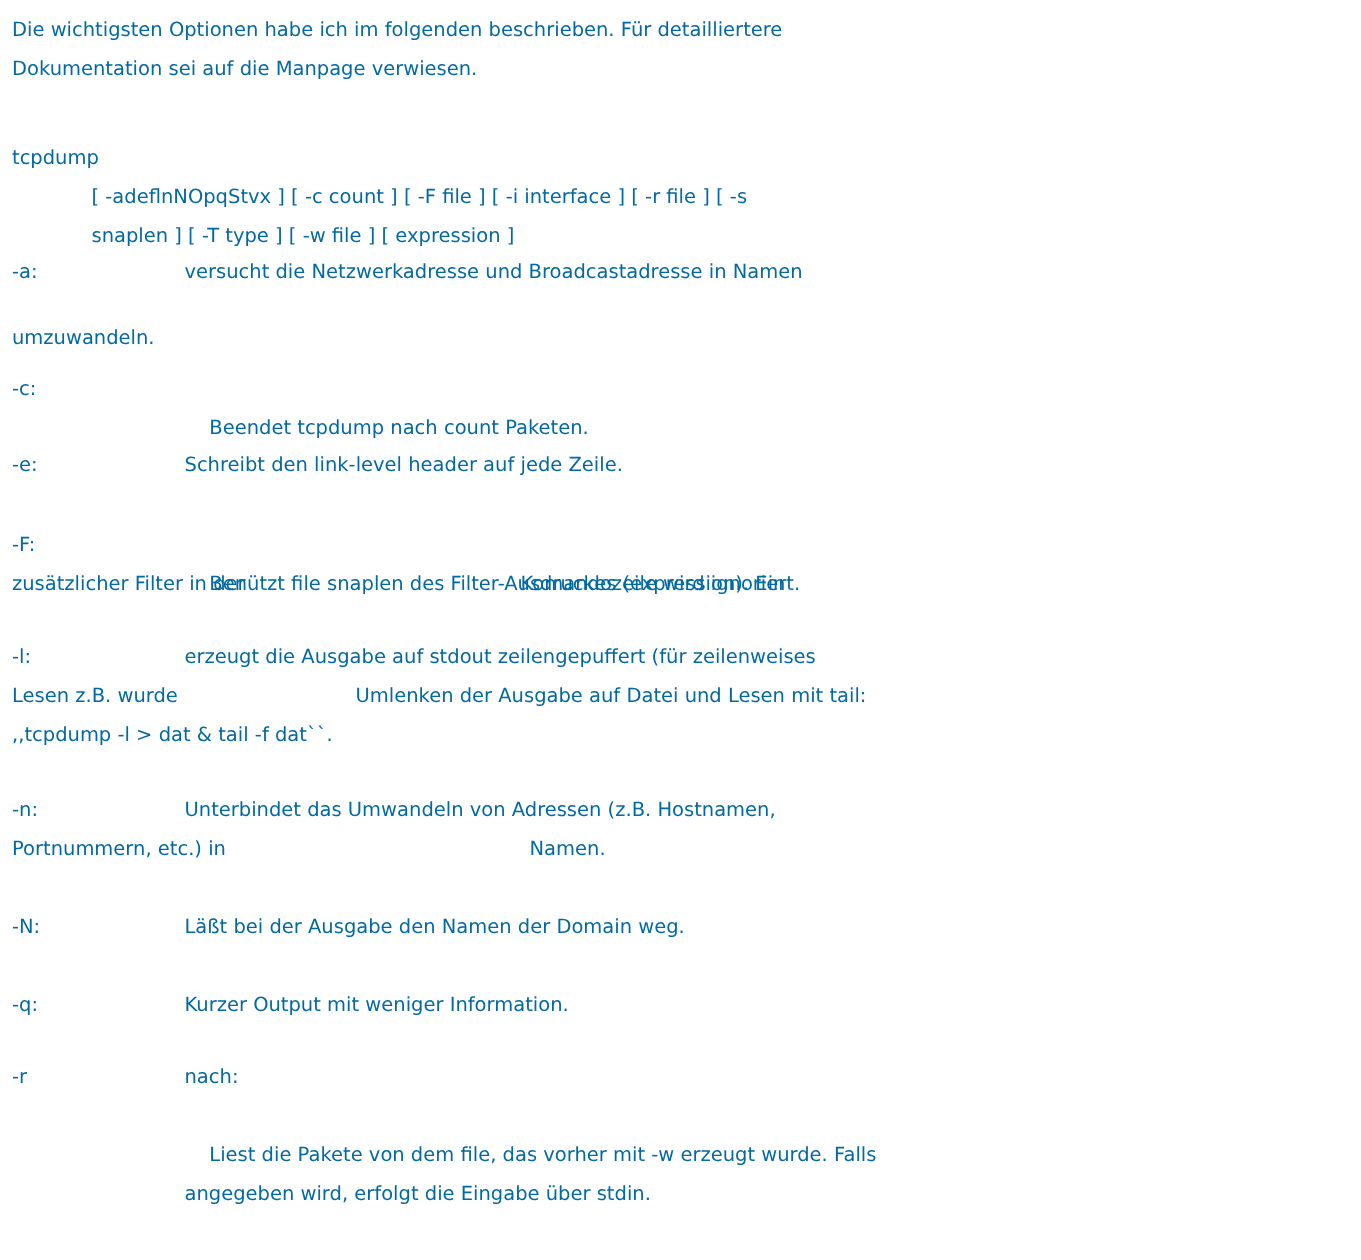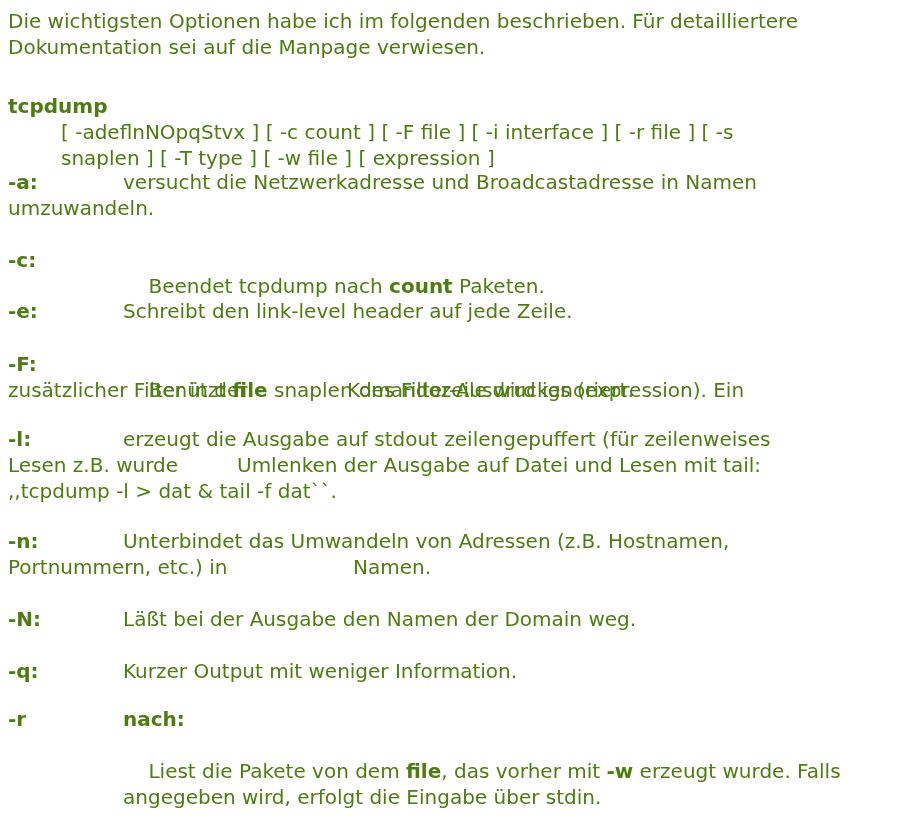--- a/index.html
+++ b/index.html
@@ -17,42 +17,42 @@
     color: #000000;
   }
   .doc {
     position: relative;
     width: 907px;
     height: 840px;
   }
   .chunk {
     position: absolute;
     white-space: pre;
-    font-size: 20px;
+    font-size: 13px;
     line-height: 26px;
-    color: #4d7c0f;
+    color: #0369a1;
     text-align: center;
   }
-  .b { font-weight: bold; }
+  .b { font-weight: normal; }
 </style>
 </head>
 <body>
 
 <div class="doc">
 
   <span class="chunk" style="left:8px; top:8px">Die wichtigsten Optionen habe ich im folgenden beschrieben. Für detailliertere</span>
   <span class="chunk" style="left:8px; top:34px">Dokumentation sei auf die Manpage verwiesen.</span>
 
   <span class="chunk b" style="left:8px; top:93px">tcpdump</span>
   <span class="chunk" style="left:61px; top:145px">snaplen ] [ -T type ] [ -w file ] [ expression ]</span>
   <span class="chunk" style="left:61px; top:119px">[ -adeflnNOpqStvx ] [ -c count ] [ -F file ] [ -i interface ] [ -r file ] [ -s</span>
 
   <span class="chunk b" style="left:8px; top:169px">-a:</span>
   <span class="chunk" style="left:123px; top:169px">versucht die Netzwerkadresse und Broadcastadresse in Namen</span>
-  <span class="chunk" style="left:8px; top:195px">umzuwandeln.</span>
+  <span class="chunk" style="left:8px; top:213px">umzuwandeln.</span>
 
   <span class="chunk b" style="left:8px; top:247px">-c:</span>
   <span class="chunk" style="left:123px; top:247px">
     <span>Beendet tcpdump nach </span><span class="b">count</span><span> Paketen.</span>
   </span>
 
   <span class="chunk b" style="left:8px; top:298px">-e:</span>
   <span class="chunk" style="left:123px; top:298px">Schreibt den link-level header auf jede Zeile.</span>
 
   <span class="chunk b" style="left:8px; top:351px">-F:</span>

